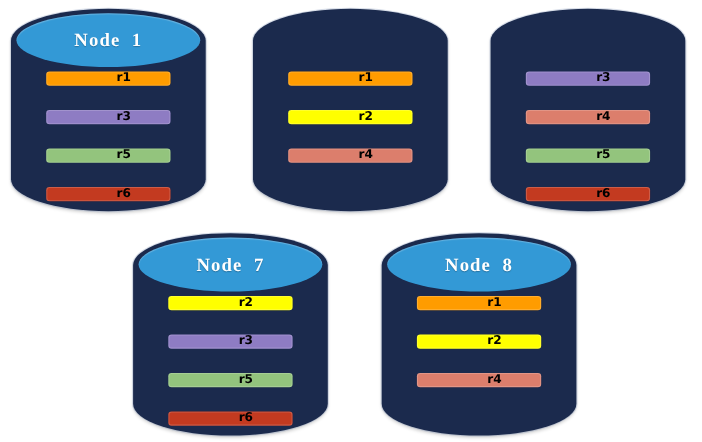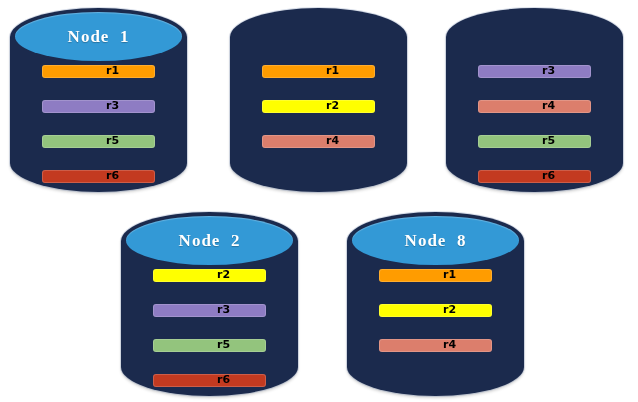--- a/index.html
+++ b/index.html
@@ -124,21 +124,21 @@
           <span>r5</span>
         </div>
         <div class="bar" style="background: rgb(195, 58, 32);">
           <span>r6</span>
         </div>
       </div>
     </div>
     <div class="node" style="left: 121px; top: 212px;">
       <div class="cyl-body"></div>
       <div class="cyl-top">
-        <span class="node-title">Node  2</span>
+        <span class="node-title">Node  7</span>
       </div>
       <div class="bars">
         <div class="bar" style="background: rgb(255, 255, 0);">
           <span>r2</span>
         </div>
         <div class="bar" style="background: rgb(142, 124, 195);">
           <span>r3</span>
         </div>
         <div class="bar" style="background: rgb(147, 196, 125);">
           <span>r5</span>

